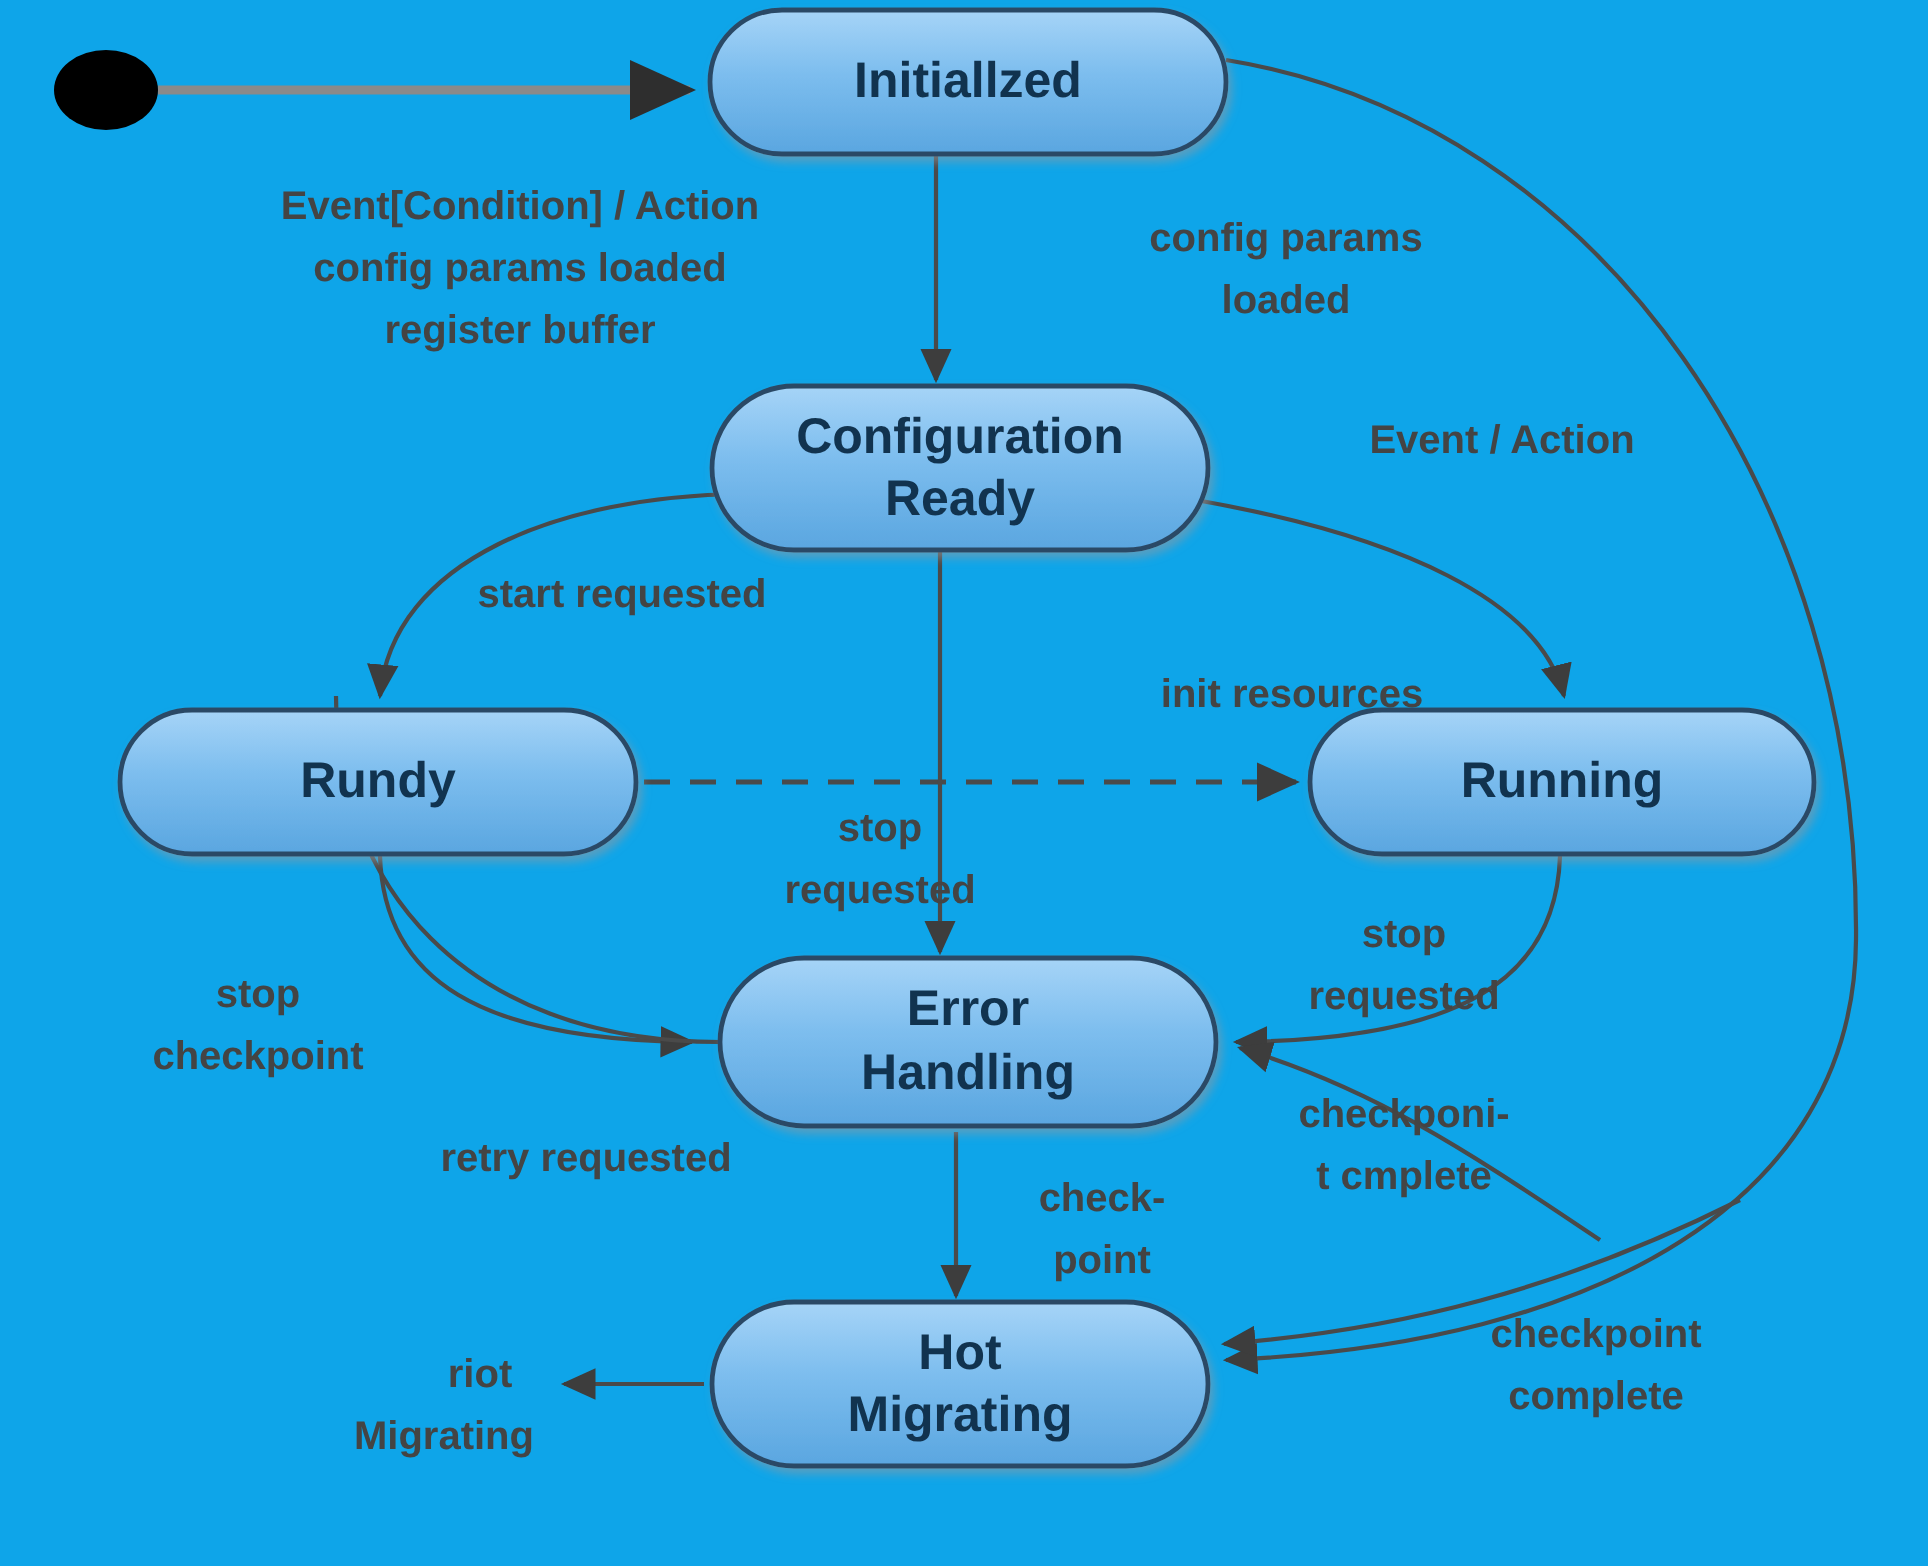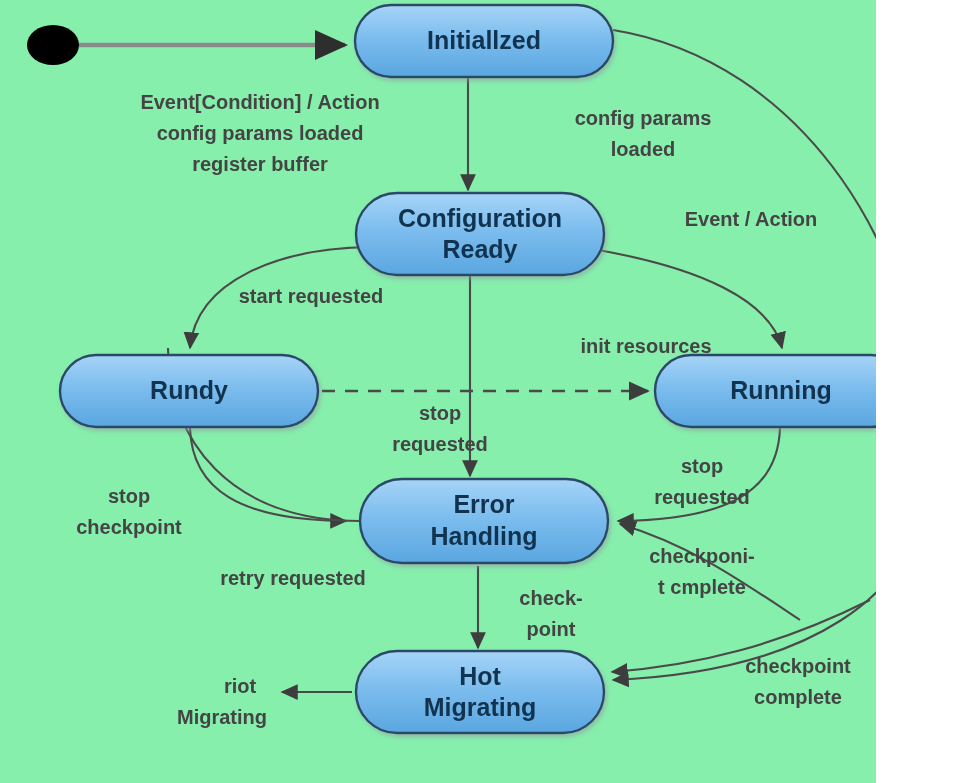--- a/index.html
+++ b/index.html
@@ -6,23 +6,23 @@
   html, body {
     margin: 0;
     padding: 0;
     background: #ffffff;
   }
   body {
     font-family: "Liberation Sans", sans-serif;
   }
   #canvas {
     position: relative;
-    width: 876px;
+    width: 964px;
     height: 783px;
-    background: #86efac;
+    background: #0ea5e9;
     overflow: hidden;
   }
   #diagram-svg {
     position: absolute;
     left: 0;
     top: 0;
     width: 964px;
     height: 783px;
   }
   .state-label {

